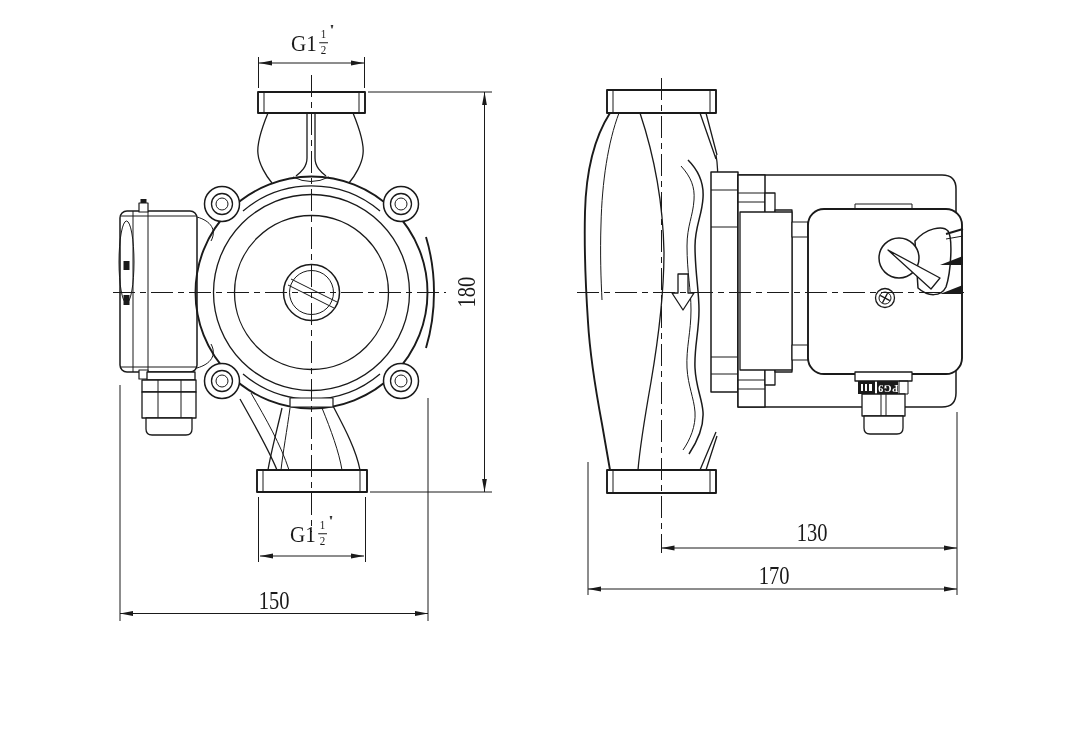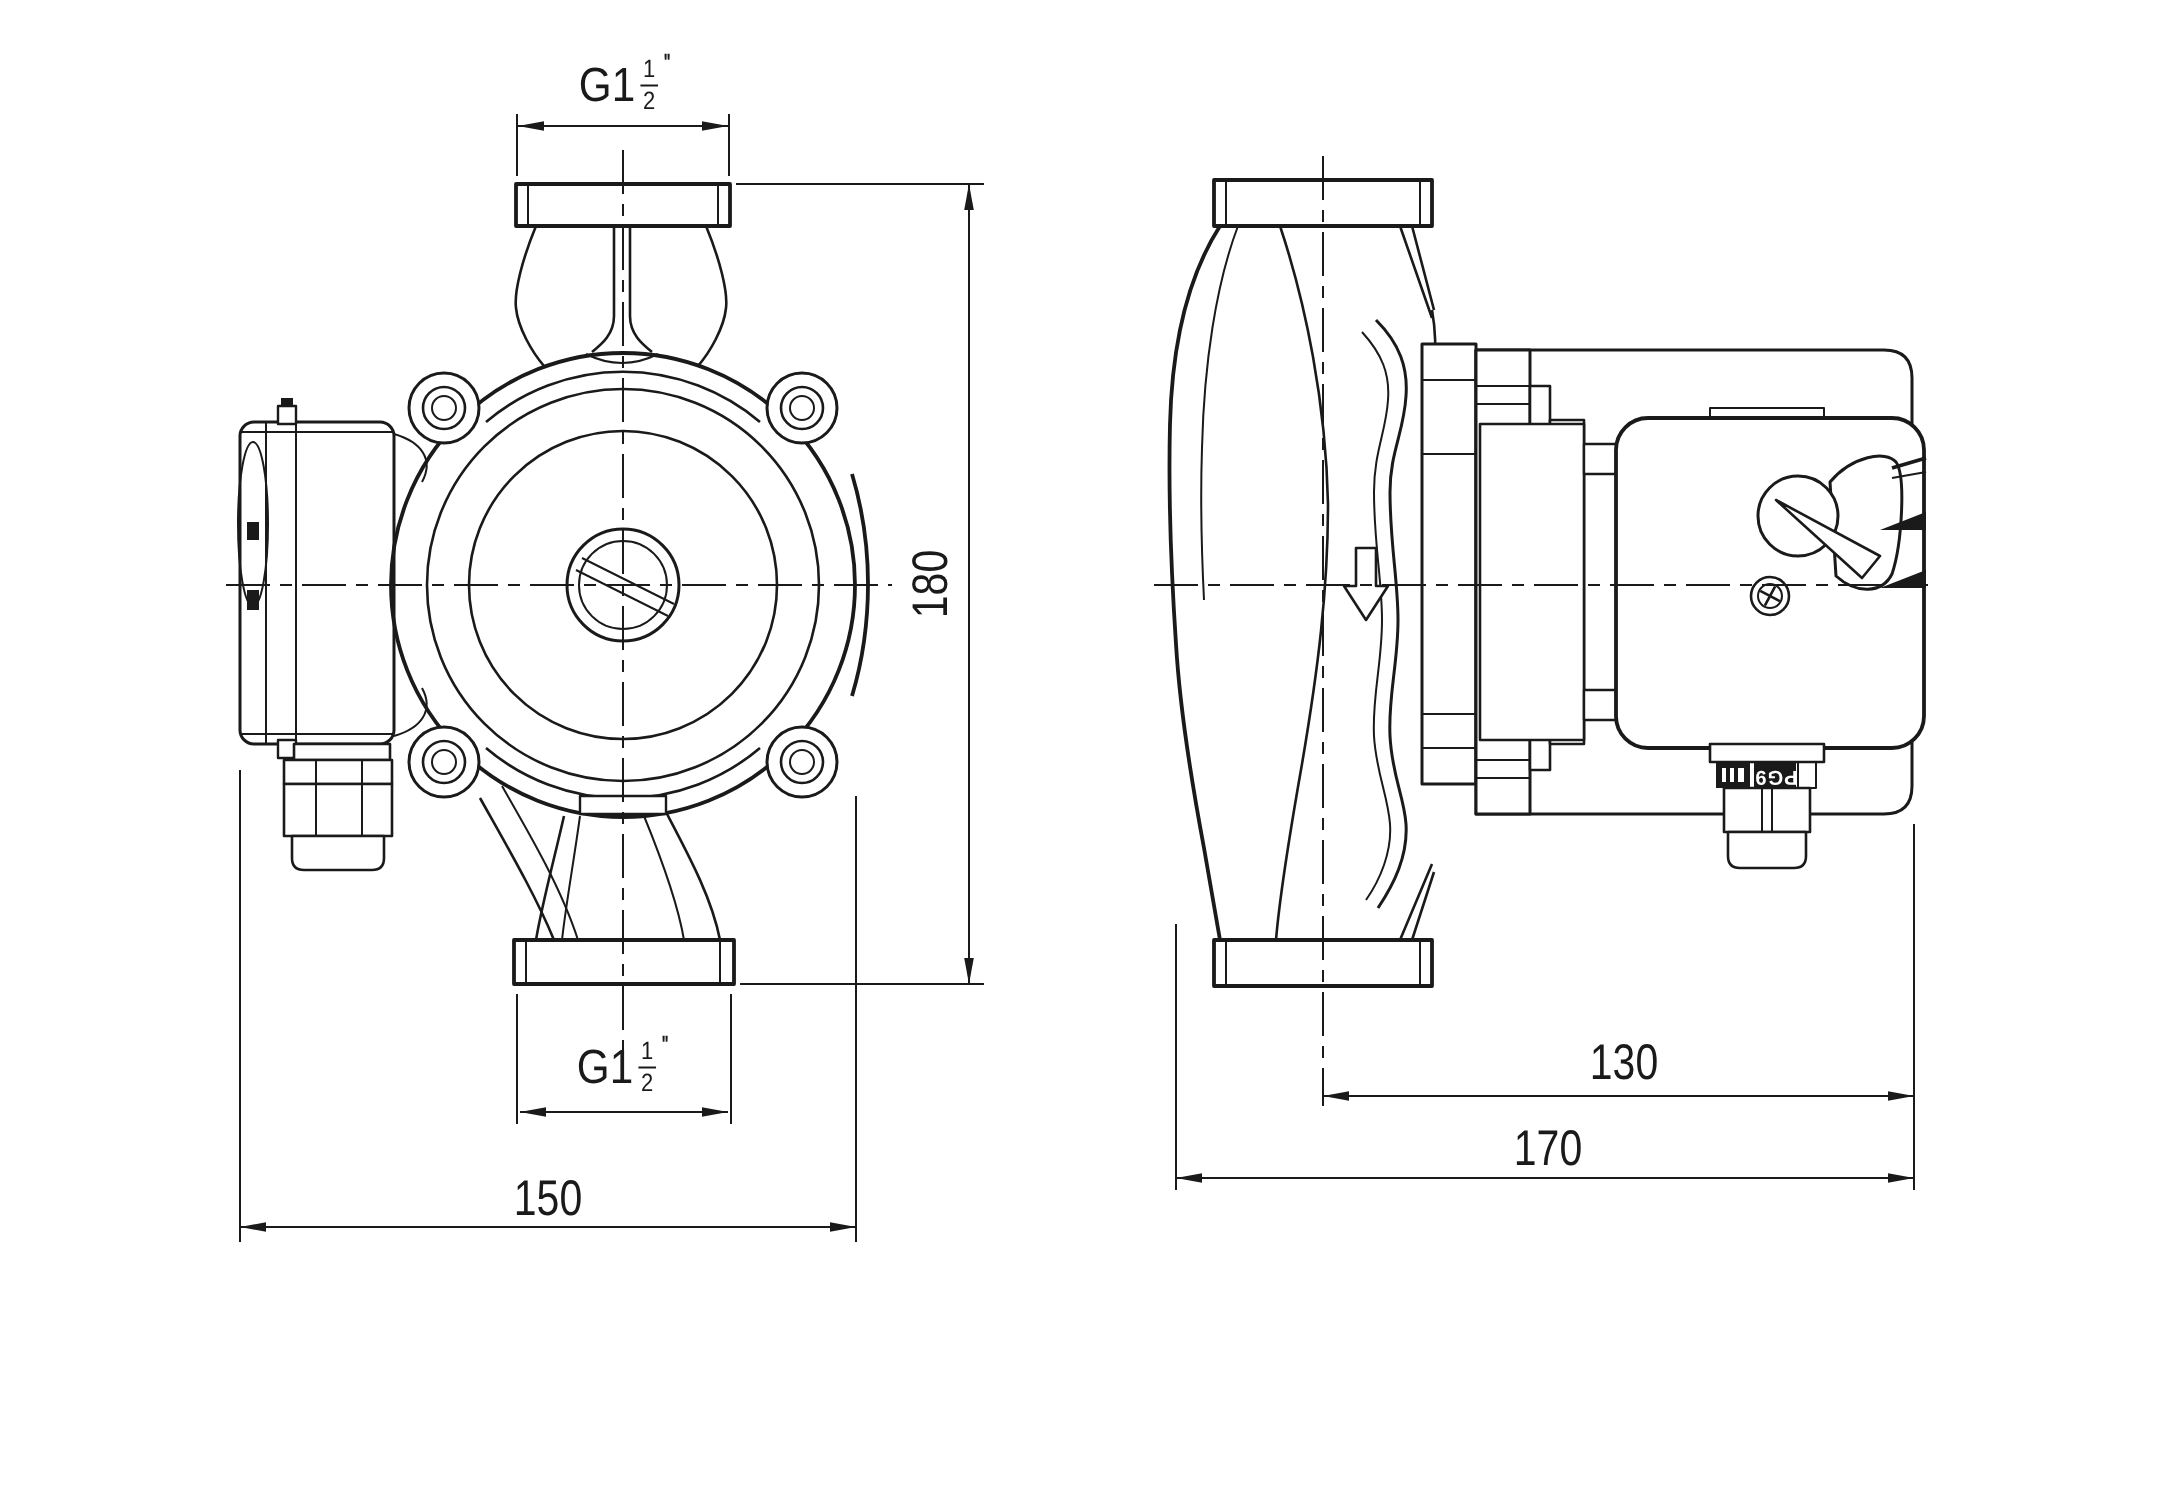--- a/index.html
+++ b/index.html
@@ -1,20 +1,20 @@
 <!DOCTYPE html>
 <html style="--line: #1a1a1a; --background: #ffffff; --label-text: #ffffff;"><head>
 <meta charset="utf-8">
 <style>
   :root{
     --line:#1a1a1a; --background:#ffffff; --label-text:#ffffff;
   }
   html,body{margin:0;padding:0;background:var(--background);}
   .canvas{position:relative;width:964px;height:746px;background:var(--background);
-          font-family:Liberation Sans, sans-serif;color:var(--line);overflow:hidden;}
+          font-family:Liberation Serif, serif;color:var(--line);overflow:hidden;}
   svg{position:absolute;left:0;top:0;}
   
   .ln  {stroke:var(--line);fill:none;stroke-width:1.3;stroke-linejoin:round;stroke-linecap:butt;}
   .lnt {stroke:var(--line);fill:none;stroke-width:1;stroke-linejoin:round;}
   .lnk {stroke:var(--line);fill:none;stroke-width:1.9;stroke-linejoin:round;}
   .lnw {stroke:var(--line);fill:var(--background);stroke-width:1.5;stroke-linejoin:round;}
   .lnw13{stroke:var(--line);fill:var(--background);stroke-width:1.3;stroke-linejoin:round;}
   .lnw12{stroke:var(--line);fill:var(--background);stroke-width:1.2;stroke-linejoin:round;}
   .lnW {stroke:var(--line);fill:var(--background);stroke-width:1.9;stroke-linejoin:round;}
   .fl  {fill:var(--line);stroke:none;}

